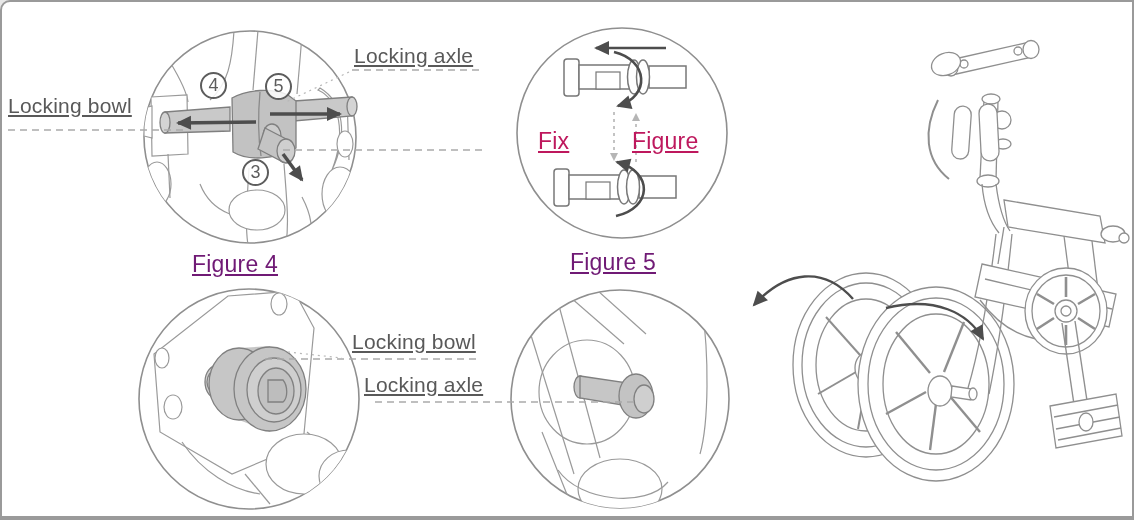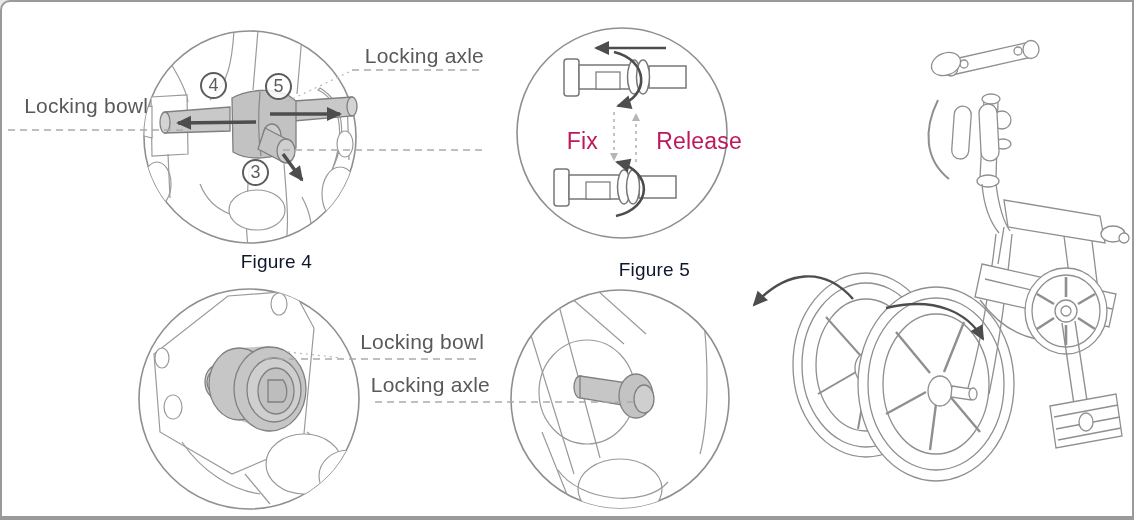--- a/index.html
+++ b/index.html
@@ -13,25 +13,26 @@
     border-radius:10px 0 0 0;
     overflow:hidden;
     font-family:"Liberation Sans", sans-serif;
   }
   #art{position:absolute;left:0;top:0;width:1134px;height:520px;}
   .lbl{
     position:absolute;
     color:#595959;
     font-size:21px;
     line-height:1.1;
-    text-align:right;
+    text-align:left;
     white-space:nowrap;
     letter-spacing:0.2px;
+    text-decoration:underline;
   }
-  .caption{font-size:19px;color:#0f172a;}
+  .caption{font-size:23px;color:#701a75;}
   .big{font-size:23px;color:#be185d;}
   .step{
     position:absolute;
     width:27px;height:27px;
     border:2.2px solid #5d5d5d;
     border-radius:50%;
     color:#5d5d5d;
     font-size:18px;
     display:flex;align-items:center;justify-content:center;
     background:rgba(255,255,255,0.85);
@@ -313,21 +314,21 @@
   </svg>
 
   <div class="lbl" style="left:6px;top:92px;width:140px;">Locking bowl</div>
   <div class="lbl" style="left:352px;top:42px;width:130px;">Locking axle</div>
 
   <div class="step" style="left:198px;top:70px;">4</div>
   <div class="step" style="left:263px;top:71px;">5</div>
   <div class="step" style="left:240px;top:157px;">3</div>
 
   <div class="lbl caption" style="left:190px;top:250px;width:120px;">Figure 4</div>
-  <div class="lbl caption" style="left:568px;top:258px;width:120px;">Figure 5</div>
+  <div class="lbl caption" style="left:568px;top:248px;width:120px;">Figure 5</div>
 
   <div class="lbl big" style="left:536px;top:127px;width:60px;">Fix</div>
-  <div class="lbl big" style="left:630px;top:127px;width:110px;">Release</div>
+  <div class="lbl big" style="left:630px;top:127px;width:110px;">Figure</div>
 
   <div class="lbl" style="left:350px;top:328px;width:132px;">Locking bowl</div>
   <div class="lbl" style="left:362px;top:371px;width:126px;">Locking axle</div>
 
 </div>
 
 </body></html>

